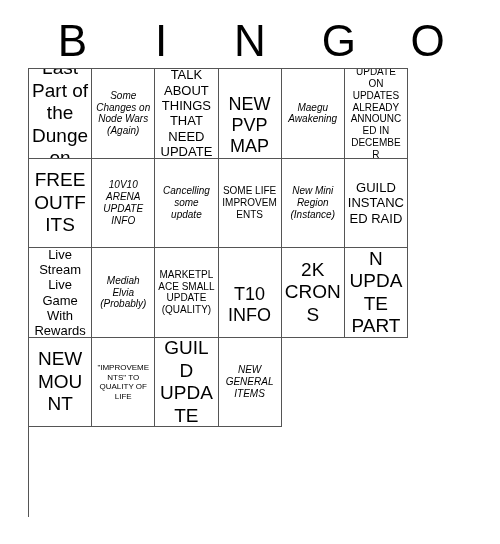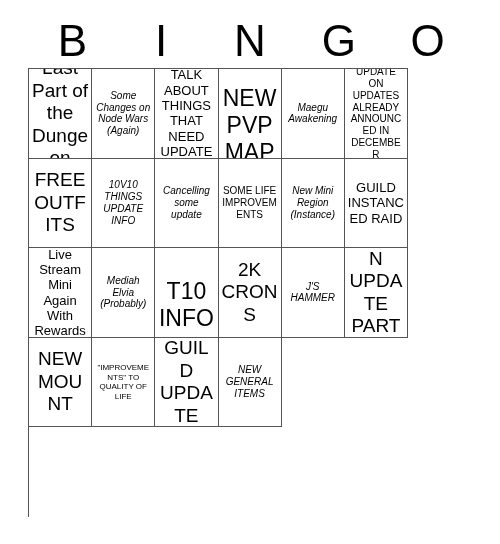--- a/index.html
+++ b/index.html
@@ -64,21 +64,21 @@
     overflow: hidden;
   }
   .cell-text {
     display: block;
     width: 100%;
     color: #000000;
     line-height: 1.18;
     word-wrap: break-word;
   }
   
-  .s-xl .cell-text { font-size: 23px; margin-top: 25px; }
+  .s-xl .cell-text { font-size: 18px; margin-top: 25px; }
   .s-lg .cell-text { font-size: 19px; }
   .s-md .cell-text { font-size: 10px; font-style: italic; }
   .s-sm .cell-text { font-size: 13px; }
   .s-xs .cell-text { font-size: 10px; }
   .s-xxs .cell-text { font-size: 8px; }
 </style>
 </head>
 <body>
 
 <div id="card">
@@ -109,50 +109,50 @@
         <span class="cell-text">Maegu Awakening</span>
       </div>
 
     <div class="cell s-xs">
         <span class="cell-text">UPDATE ON UPDATES ALREADY ANNOUNCED IN DECEMBER</span>
       </div>
     <div class="cell s-lg">
         <span class="cell-text">FREE OUTFITS</span>
       </div>
     <div class="cell s-md">
-        <span class="cell-text">10V10 THINGS UPDATE INFO</span>
+        <span class="cell-text">10V10 ARENA UPDATE INFO</span>
       </div>
     <div class="cell s-md">
         <span class="cell-text">Cancelling some update</span>
       </div>
     <div class="cell s-xs">
         <span class="cell-text">SOME LIFE IMPROVEMENTS</span>
       </div>
 
     <div class="cell s-md">
         <span class="cell-text">New Mini Region (Instance)</span>
       </div>
     <div class="cell s-sm">
         <span class="cell-text">GUILD INSTANCED RAID</span>
       </div>
     <div class="cell s-sm">
-        <span class="cell-text">Live Stream Mini Again With Rewards</span>
+        <span class="cell-text">Live Stream Live Game With Rewards</span>
       </div>
     <div class="cell s-md">
         <span class="cell-text">Mediah Elvia (Probably)</span>
       </div>
 
+    <div class="cell s-xs">
+        <span class="cell-text">MARKETPLACE SMALL UPDATE (QUALITY)</span>
+      </div>
     <div class="cell s-xl">
         <span class="cell-text">T10 INFO</span>
       </div>
     <div class="cell s-lg">
         <span class="cell-text">2K CRONS</span>
-      </div>
-    <div class="cell s-md">
-        <span class="cell-text">J'S HAMMER</span>
       </div>
 
     <div class="cell s-lg">
         <span class="cell-text">OCEAN UPDATE PART 1</span>
       </div>
     <div class="cell s-lg">
         <span class="cell-text">NEW MOUNT</span>
       </div>
     <div class="cell s-xxs">
         <span class="cell-text">"IMPROVEMENTS" TO QUALITY OF LIFE</span>

